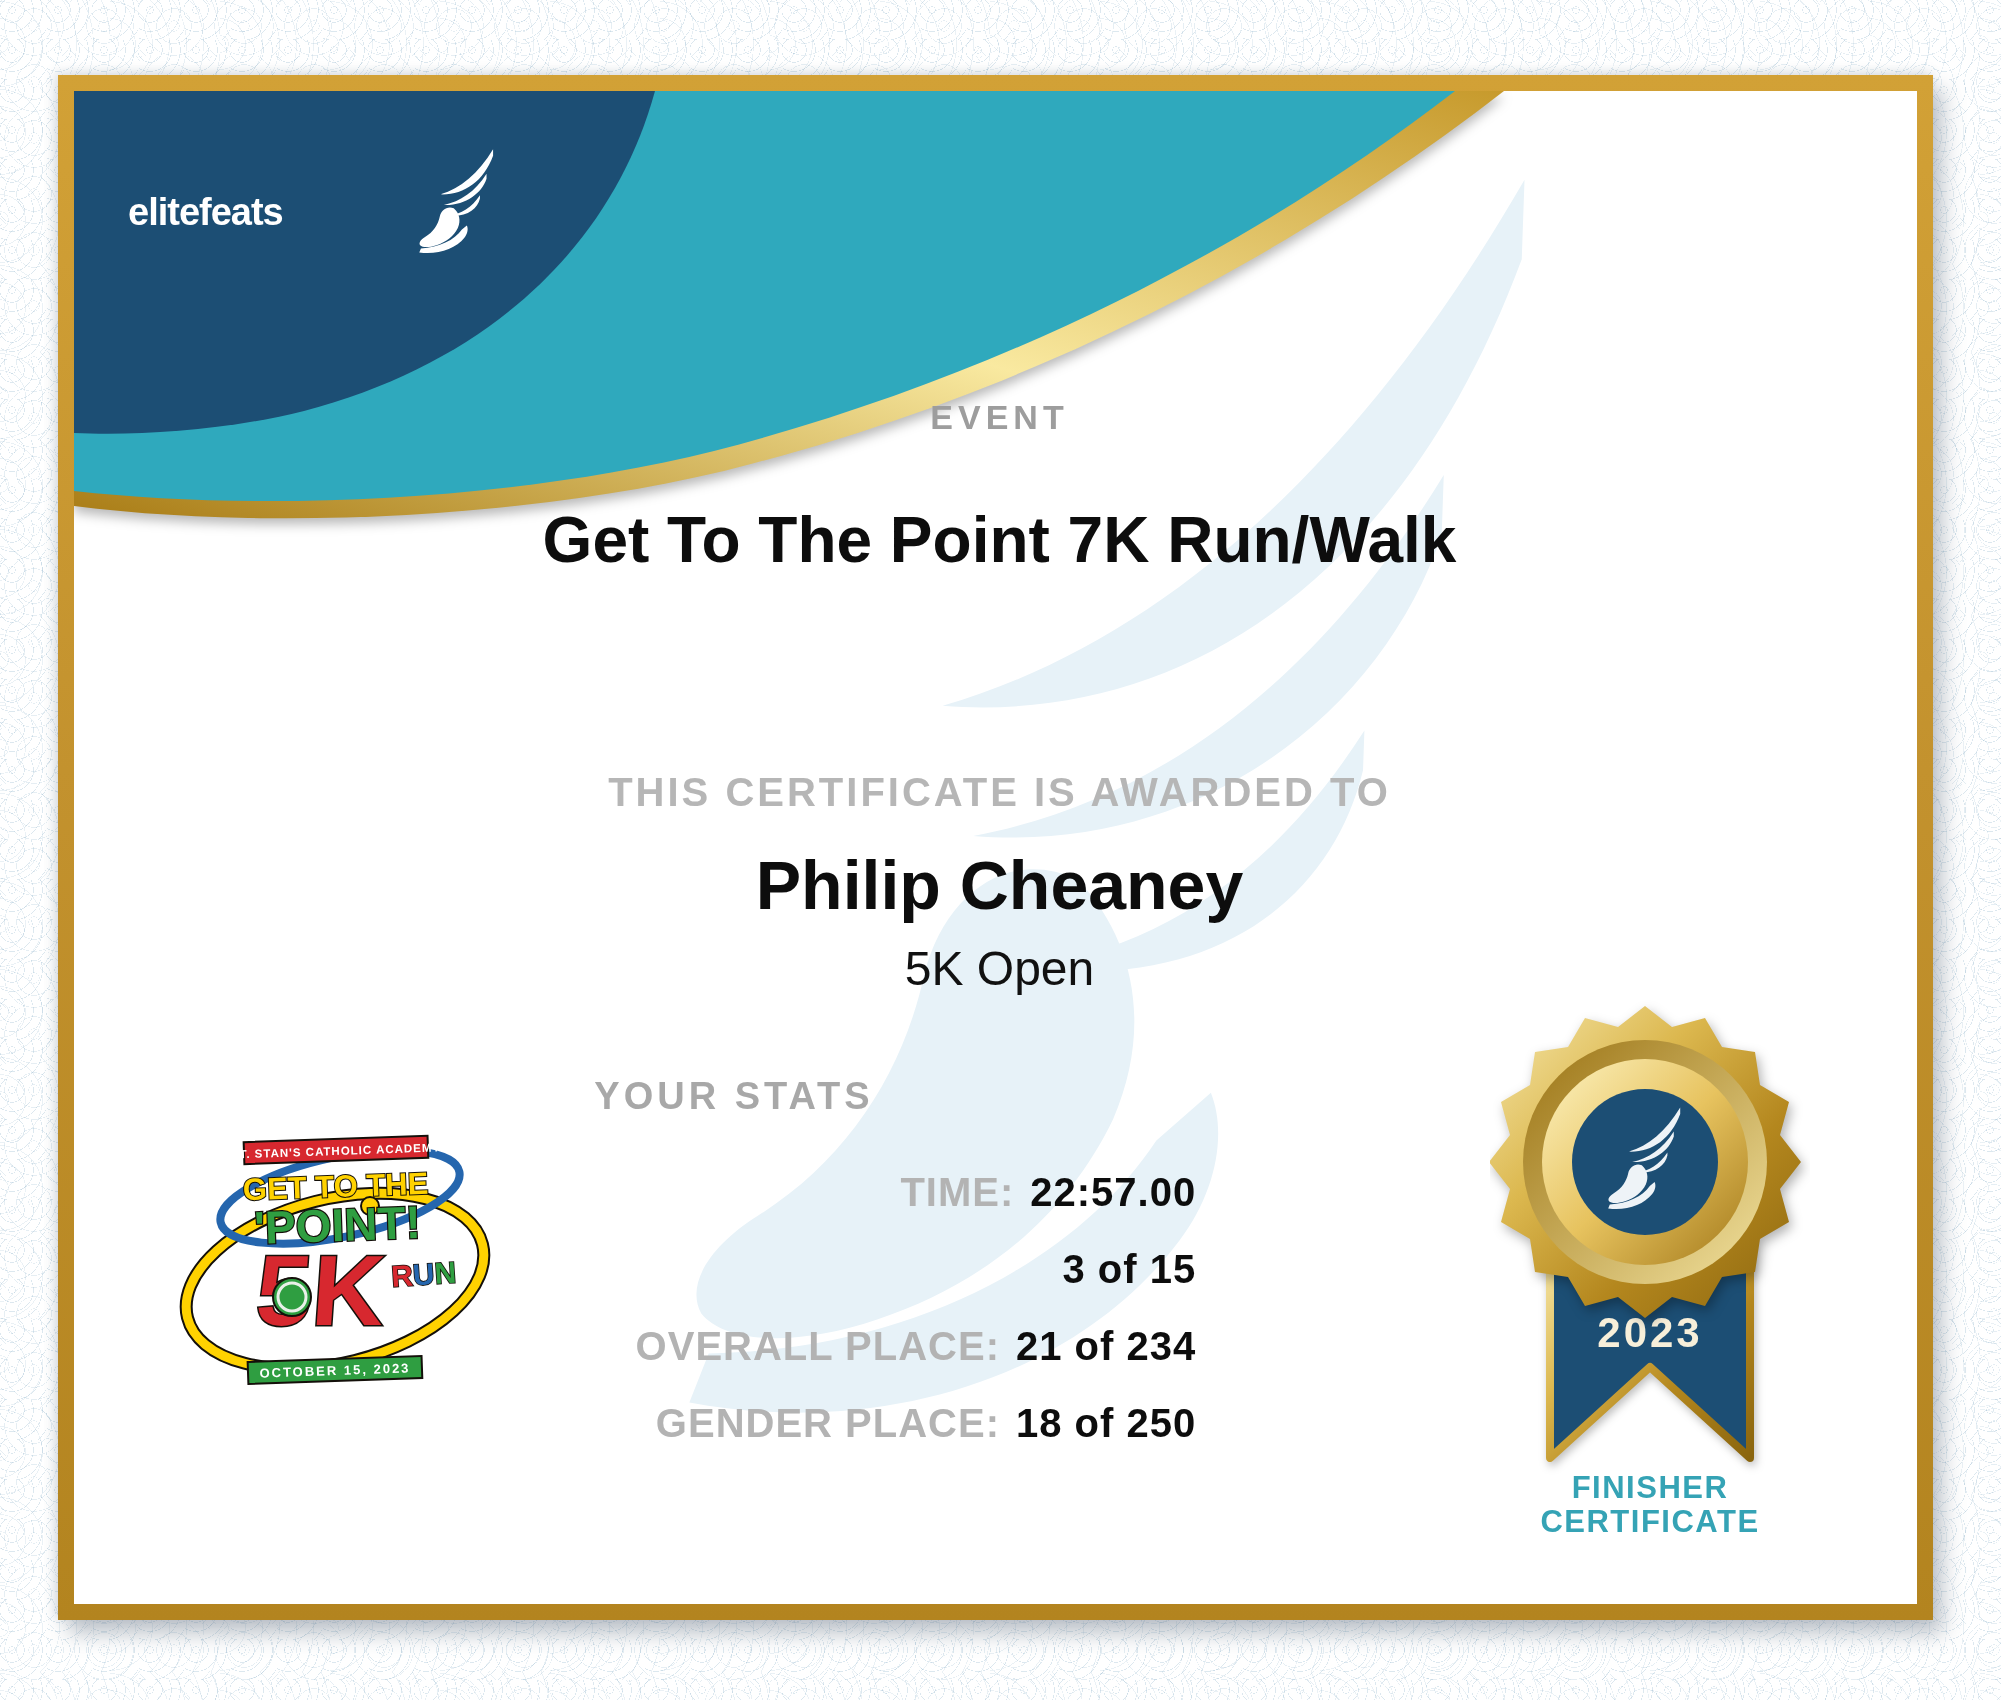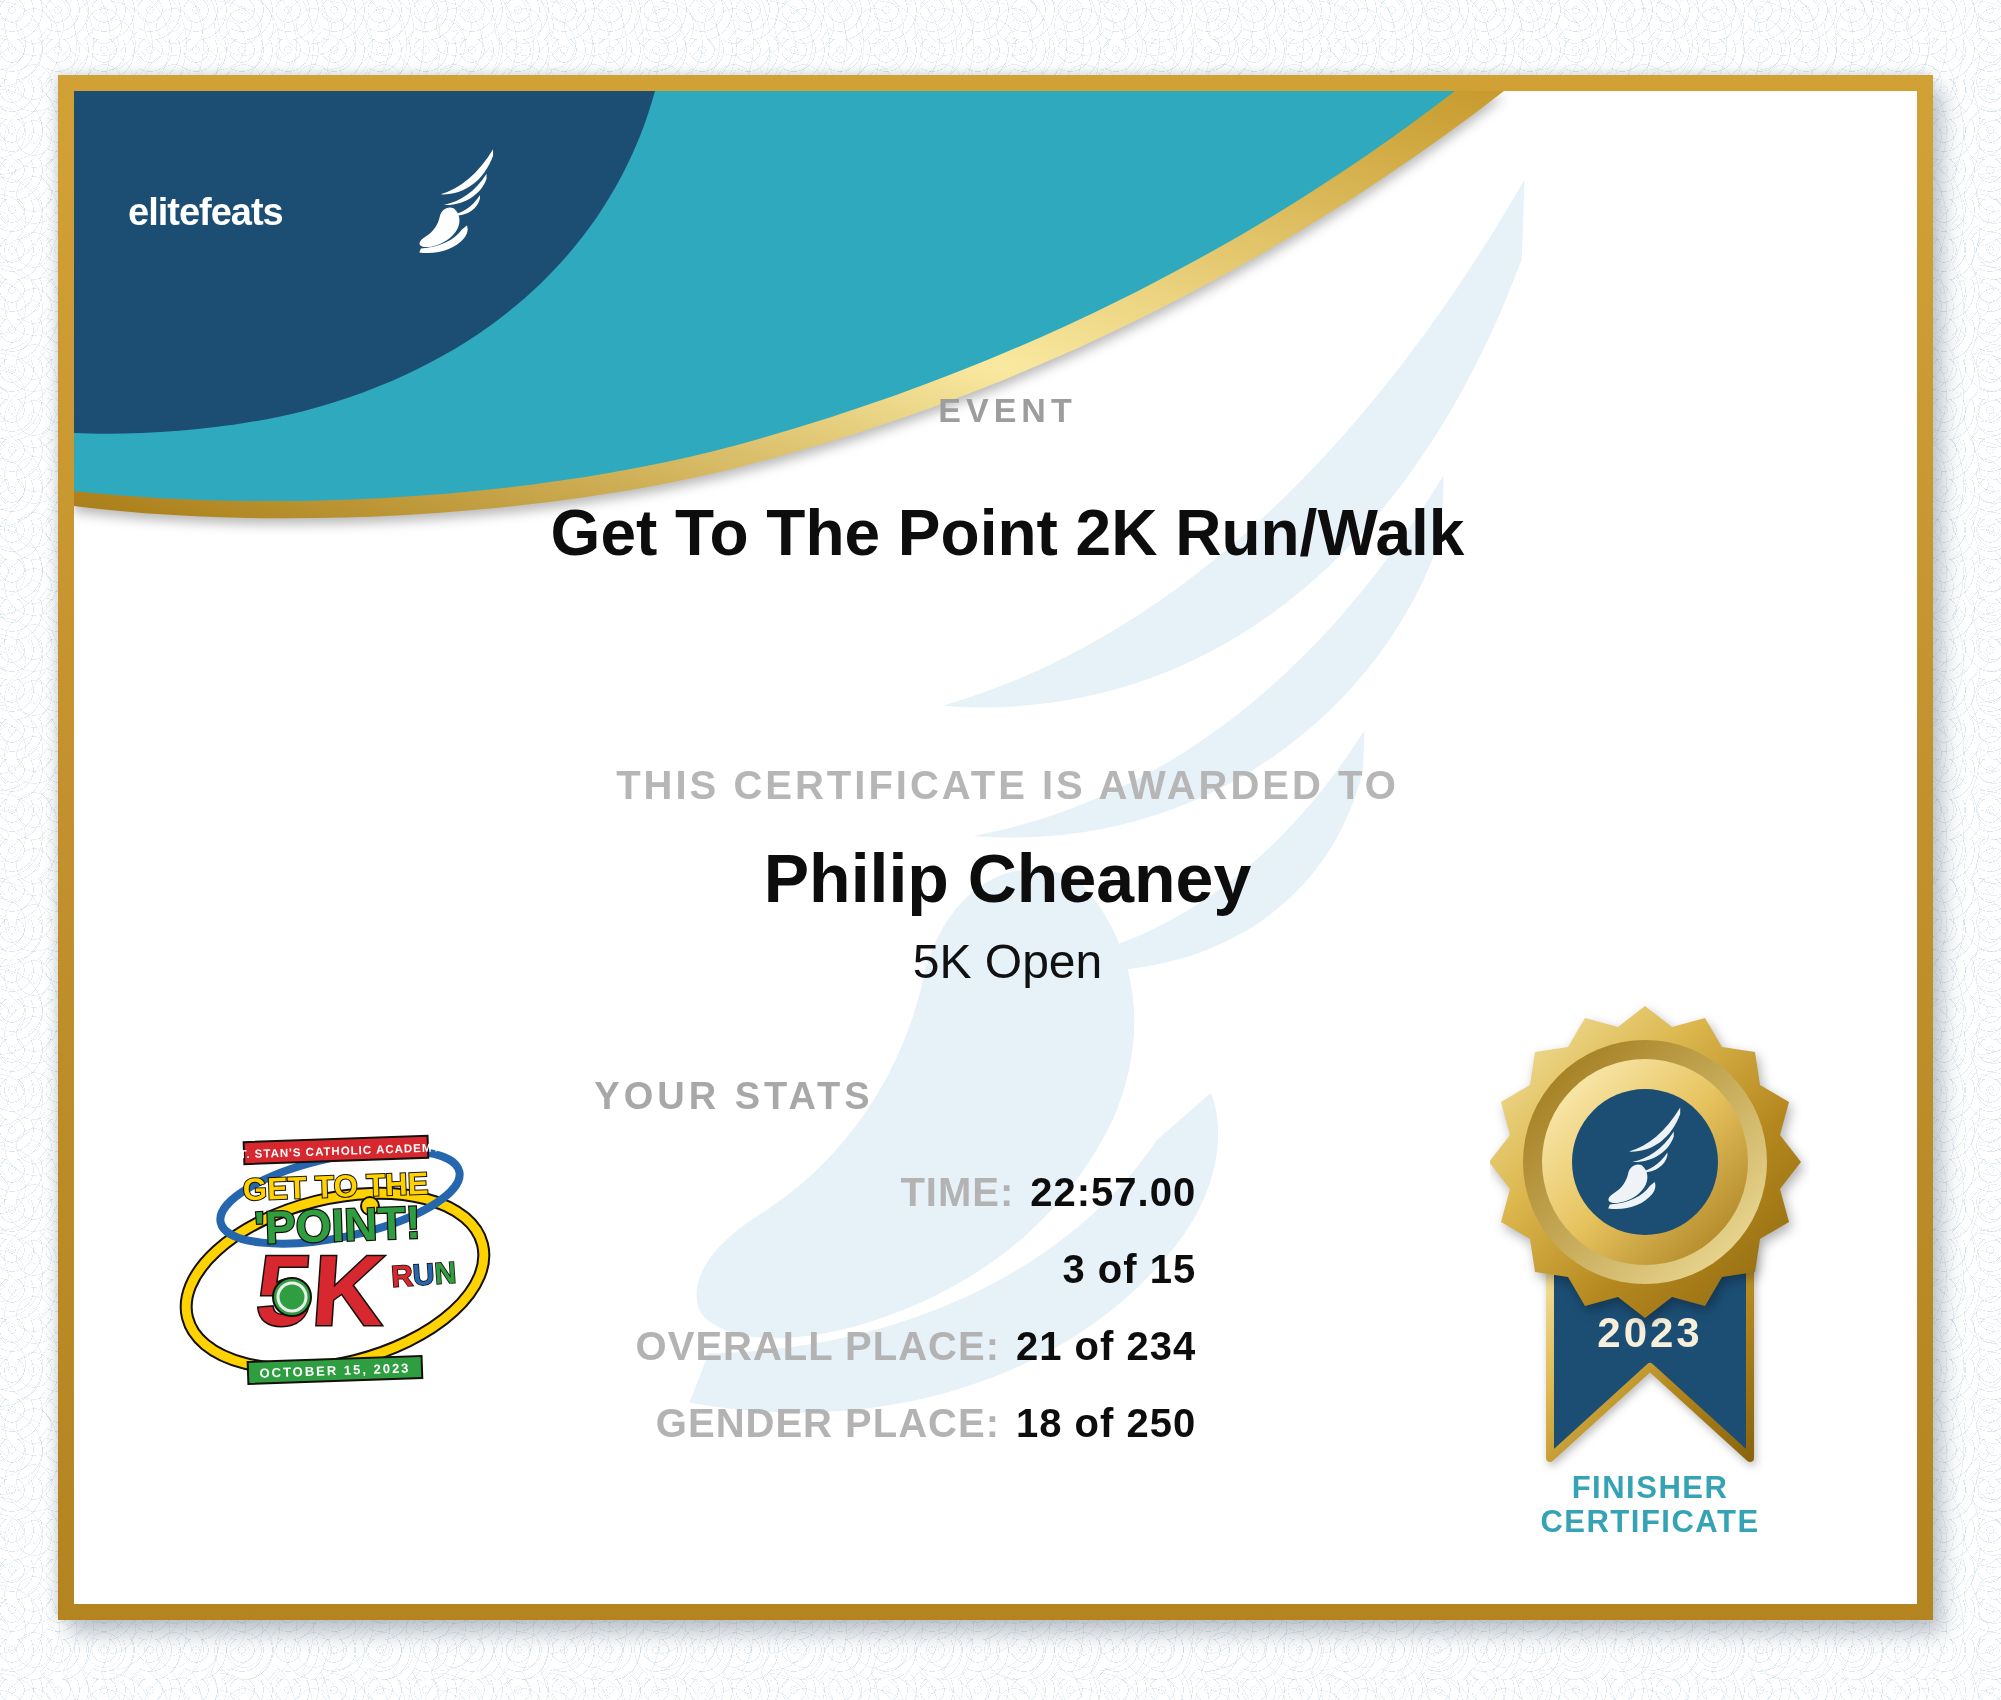--- a/index.html
+++ b/index.html
@@ -28,21 +28,21 @@
 
   
   .swoosh{position:absolute;left:0;top:0;}
 
   .brand{position:absolute;left:54px;top:56px;width:420px;height:180px;}
   .brand-text{position:absolute;left:0;top:44px;font-size:38px;font-weight:bold;
     color:#ffffff;letter-spacing:-1px;}
   .brand-icon{position:absolute;left:288px;top:-6px;color:#ffffff;}
 
   
-  .cline{position:absolute;left:12px;width:100%;text-align:center;}
+  .cline{position:absolute;left:4px;width:100%;text-align:center;margin-top:7px;}
   .event-label{top:300px;font-size:34px;font-weight:bold;letter-spacing:5px;color:#9d9d9d;}
   .event-title{top:405px;font-size:64px;font-weight:bold;color:#0d0d0d;letter-spacing:0px;}
   .awarded-label{top:672px;font-size:40px;font-weight:bold;letter-spacing:3px;color:#b6b6b6;}
   .recipient{top:748px;font-size:68px;font-weight:bold;color:#0d0d0d;}
   .division{top:843px;font-size:48px;font-weight:normal;color:#111111;text-align:center;}
 
   
   .stats-heading{position:absolute;left:460px;top:984px;width:400px;text-align:center;
     font-size:38px;font-weight:bold;letter-spacing:4px;color:#a8a8a8;}
   .stats{position:absolute;left:200px;top:1078px;display:flex;flex-direction:column;row-gap:30px;}
@@ -109,21 +109,21 @@
     </svg>
 
     <div class="brand">
       <div class="brand-text">elitefeats</div>
       <svg class="brand-icon" width="82" height="128" viewBox="0 0 100 140">
         <use href="#wingfoot" fill="#ffffff"></use>
       </svg>
     </div>
 
     <div class="cline event-label">EVENT</div>
-    <div class="cline event-title">Get To The Point 2K Run/Walk</div>
+    <div class="cline event-title">Get To The Point 7K Run/Walk</div>
     <div class="cline awarded-label">THIS CERTIFICATE IS AWARDED TO</div>
     <div class="cline recipient">Philip Cheaney</div>
     <div class="cline division">5K Open</div>
 
     <div class="stats-heading">YOUR STATS</div>
     <div class="stats">
       <div class="stat-row">
         <span class="stat-label">TIME:</span>
         <span class="stat-value">22:57.00</span>
       </div>

